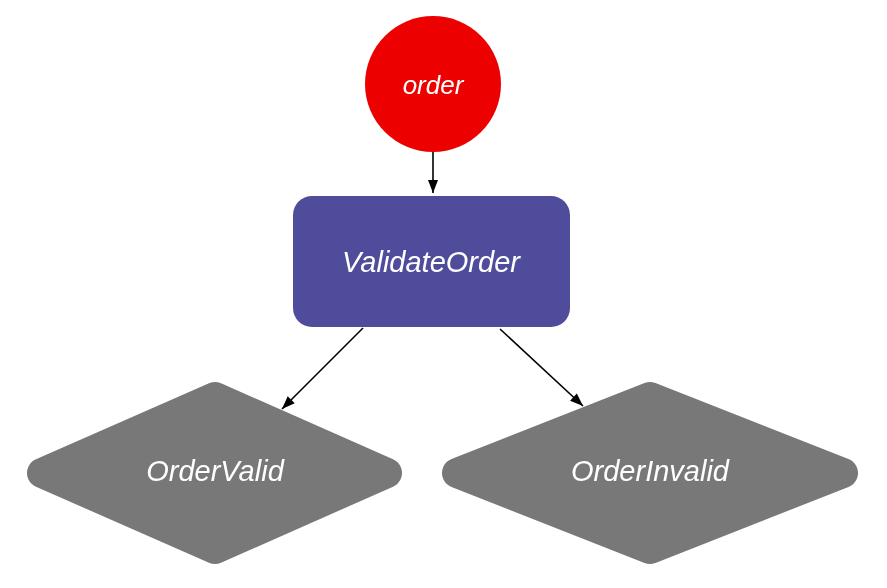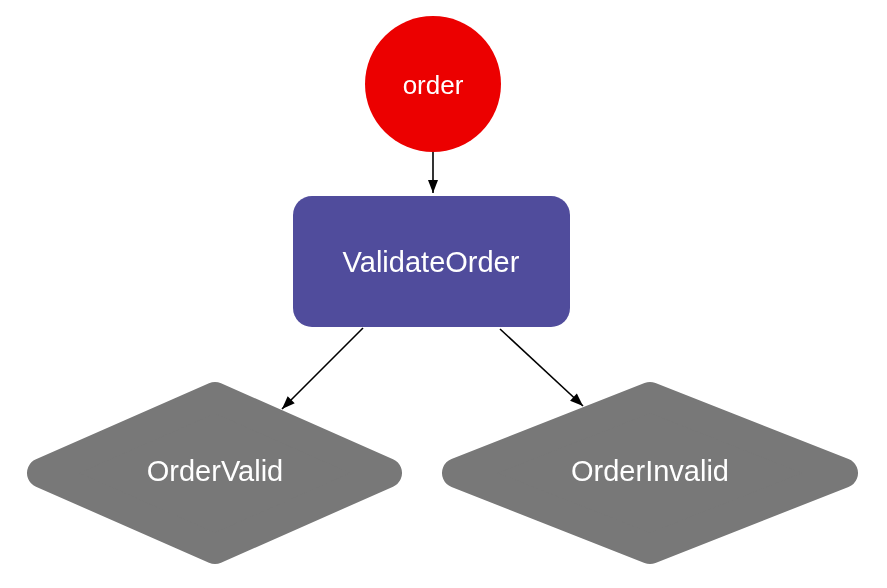--- a/index.html
+++ b/index.html
@@ -7,20 +7,21 @@
     padding: 0;
     background: #ffffff;
     font-family: "Liberation Sans", sans-serif;
   }
   .canvas {
     position: relative;
     width: 887px;
     height: 588px;
     background: #ffffff;
     overflow: hidden;
+    font-style: italic;
   }
   svg.diagram {
     position: absolute;
     left: 0;
     top: 0;
   }
   text.node-label {
     font-family: "Liberation Sans", sans-serif;
     text-anchor: middle;
     dominant-baseline: central;

